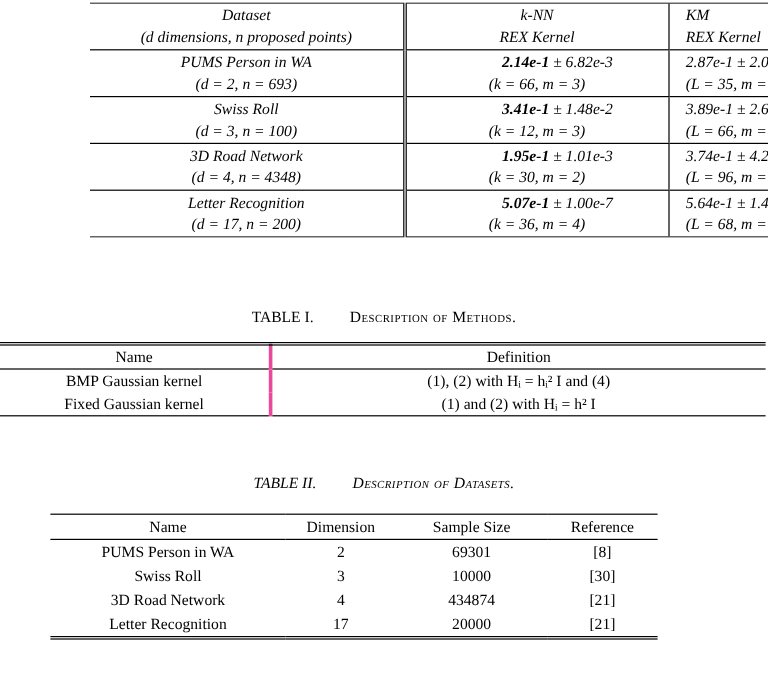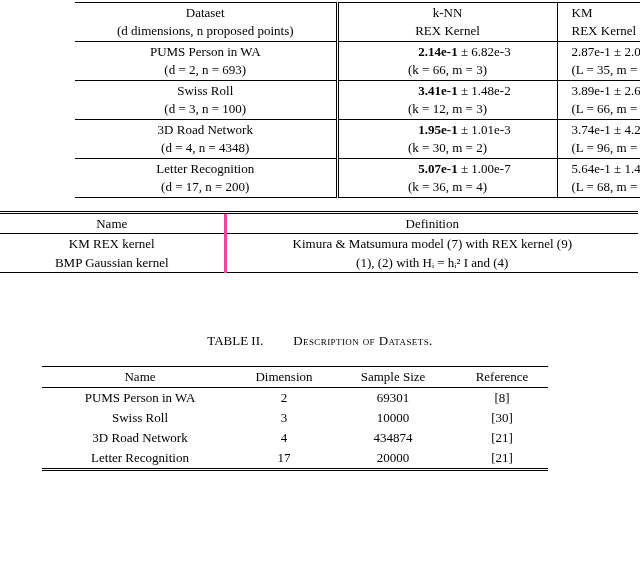--- a/index.html
+++ b/index.html
@@ -11,33 +11,33 @@
     font-size: 13px;
   }
   table { border-collapse: collapse; }
   th { font-weight: normal; }
 
   
   .results-wrap { margin: 2px 0 0 75px; width: 565px; overflow: hidden; }
   table.results { width: 690px; table-layout: fixed; border-top: 1px solid #000; }
   table.results th, table.results td {
     padding: 1px 4px; text-align: center; line-height: 18px;
-    border-bottom: 1px solid #000; vertical-align: middle;
+    border-bottom: 1px solid #000; vertical-align: middle; font-style: italic;
   }
   table.results .col-knn { border-left: 3px double #000; }
   table.results .col-km  { border-left: 1px solid #000; }
   table.results .col-km div { white-space: nowrap; text-align: left; padding-left: 10px; }
   .bold { font-weight: bold; margin-left: 34px; }
 
   
   .caption { text-align: center; font-size: 13px; white-space: nowrap; }
   .caption .cap-label { margin-right: 30px; }
   .smallcaps { font-variant: small-caps; letter-spacing: 0.4px; }
   .caption1 { margin-top: 58px; }
-  .caption2 { margin-top: 60px; }
+  .caption2 { margin-top: 48px; font-style: italic; }
 
   
   table.methods {
     width: 638px; margin-top: 13px; table-layout: fixed;
     border-top: 3px double #000; border-bottom: 1px solid #000;
   }
   table.methods th, table.methods td { text-align: center; padding: 0 6px; line-height: 19px; }
   table.methods th { border-bottom: 1px solid #000; }
   table.methods .def-col { border-left: 3px solid #ec4899; }
 
@@ -131,40 +131,43 @@
           </td>
           <td class="col-km">
             <div>5.64e-1 ± 1.42e</div>
             <div>(L = 68, m =</div>
           </td>
         </tr>
       </tbody>
     </table>
   </div>
 
+  <div class="caption caption1">
+    <span class="cap-label">TABLE I.</span><span class="smallcaps">Description of Methods.</span>
+  </div>
 
   <table class="methods">
     <colgroup>
         <col style="width:225px">
         <col style="width:413px">
       </colgroup>
     <thead>
       <tr>
         <th>Name</th>
         <th class="def-col">Definition</th>
       </tr>
     </thead>
     <tbody>
       <tr>
-        <td>KM REX kernel</td>
-        <td class="def-col">Kimura &amp; Matsumura model (7) with REX kernel (9)</td>
-      </tr>
-      <tr>
         <td>BMP Gaussian kernel</td>
         <td class="def-col">(1), (2) with Hᵢ = hᵢ² I and (4)</td>
+      </tr>
+      <tr>
+        <td>Fixed Gaussian kernel</td>
+        <td class="def-col">(1) and (2) with Hᵢ = h² I</td>
       </tr>
     </tbody>
   </table>
 
   <div class="caption caption2">
     <span class="cap-label">TABLE II.</span><span class="smallcaps">Description of Datasets.</span>
   </div>
 
   <table class="datasets">
     <colgroup>

